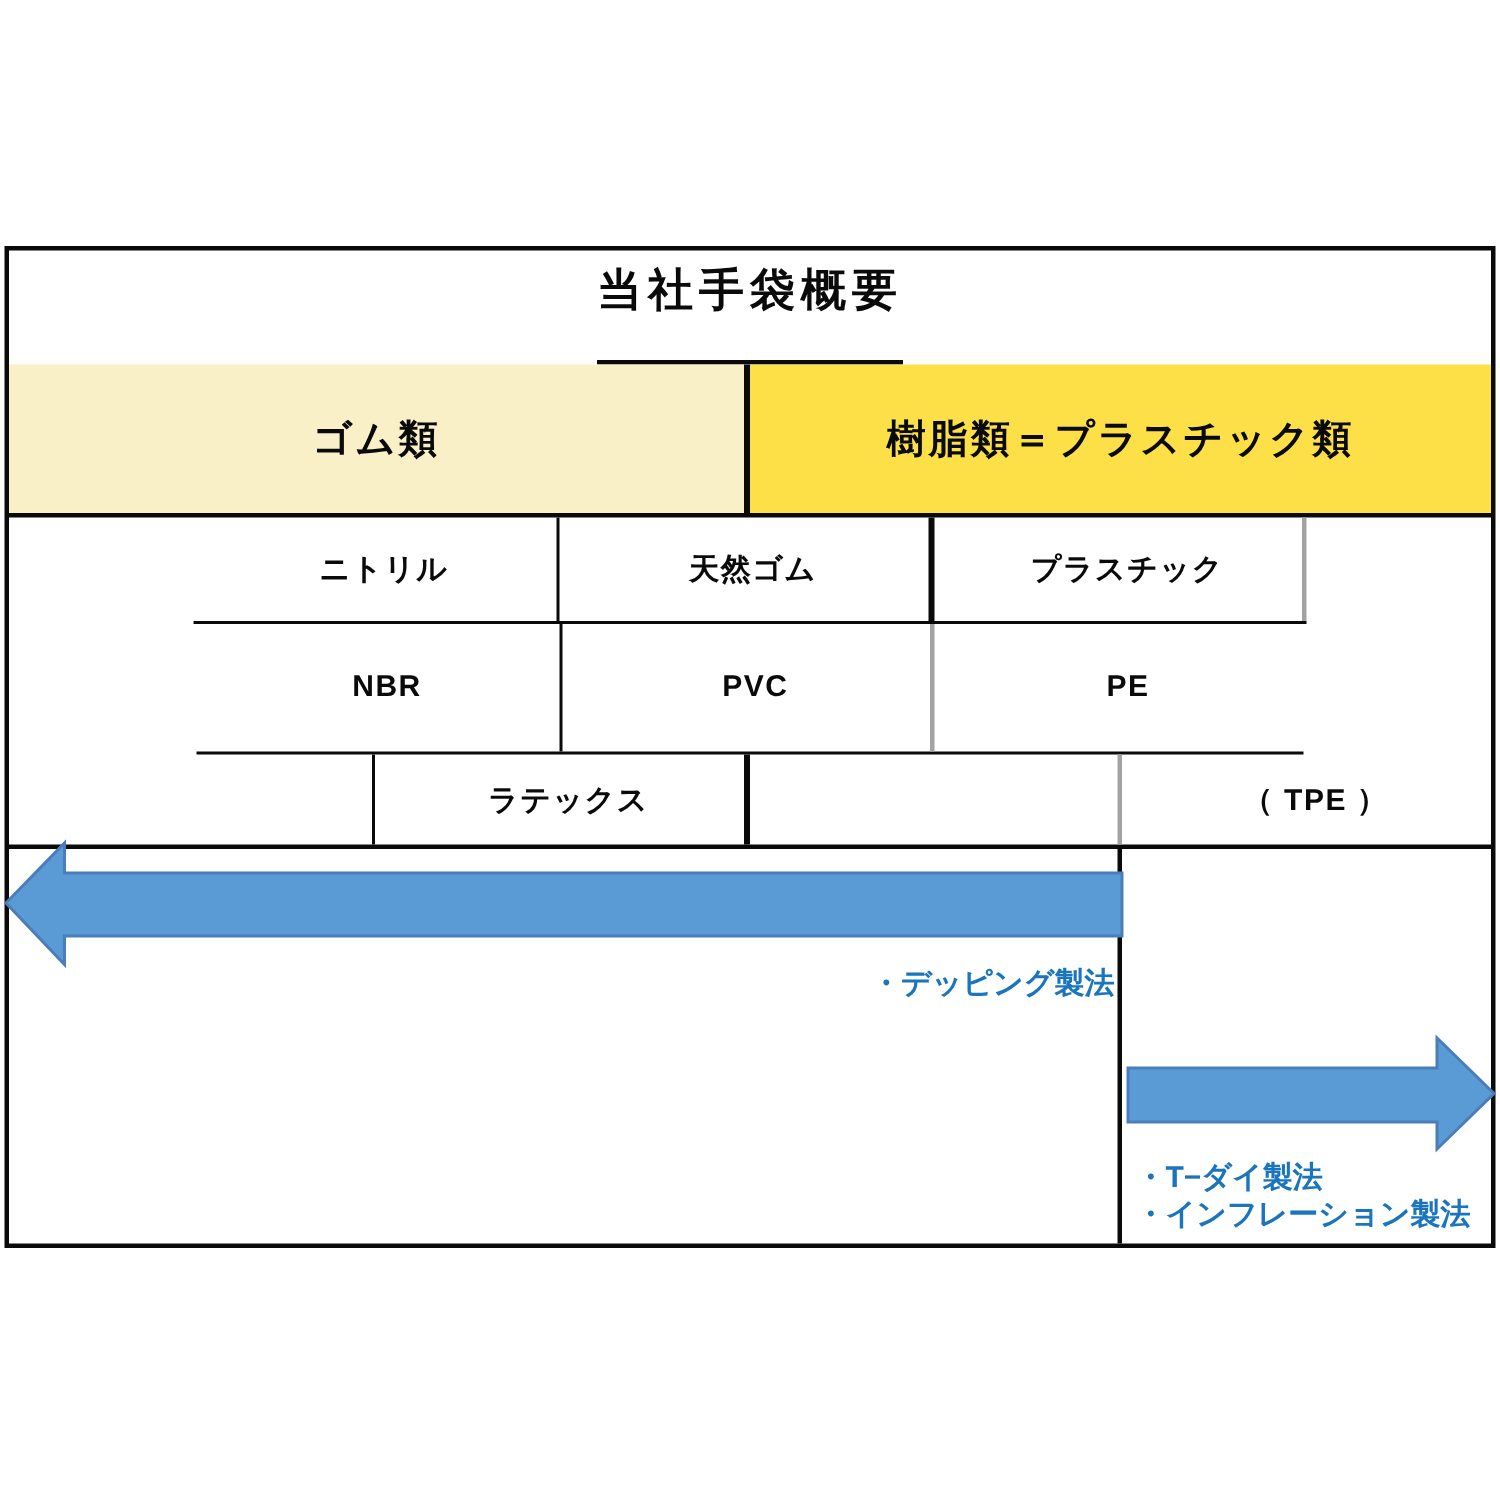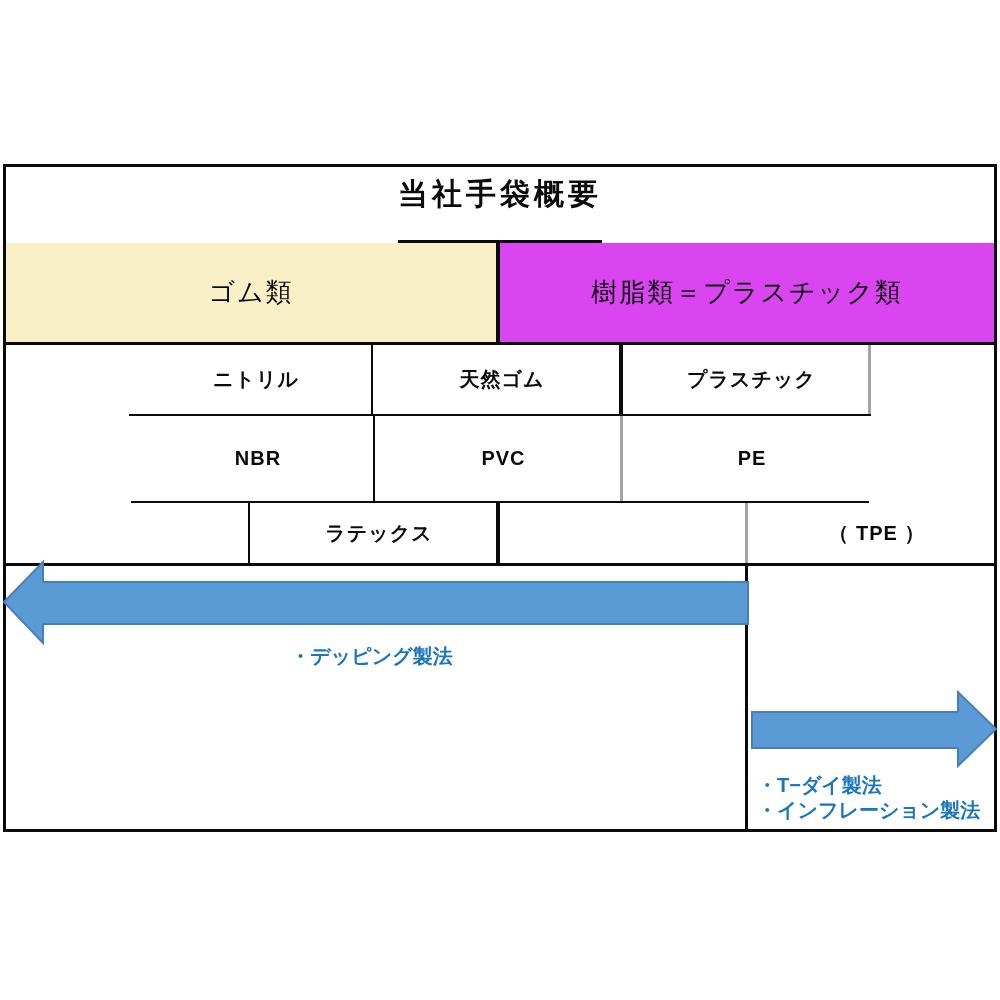--- a/index.html
+++ b/index.html
@@ -60,25 +60,25 @@
     justify-content: center;
     align-items: flex-start;
     padding-top: 12px;
     font-size: 30px;
     font-weight: bold;
     letter-spacing: 4px;
     line-height: 1;
   }
   .cat-cell {
     font-size: 26px;
-    font-weight: normal;
+    font-weight: bold;
     letter-spacing: 2px;
   }
   .bg-rubber  { background: #faf0c8; }
-  .bg-plastic { background: #d946ef; }
+  .bg-plastic { background: #fde047; }
 
   .mat-cell {
     font-size: 20px;
     font-weight: bold;
     letter-spacing: 1px;
     padding-left: 12px;
   }
 
   .arrow-layer {
     position: absolute;
@@ -93,21 +93,21 @@
     font-size: 20px;
     font-weight: bold;
     color: #1b75bc;
     line-height: 25px;
     white-space: nowrap;
   }
   .label-dipping {
     left: 0;
     top: 644px;
     width: 743px;
-    text-align: center;
+    text-align: right;
   }
   .label-plastic-methods {
     left: 757px;
     top: 773px;
     text-align: left;
   }
 </style>
 </head>
 <body>
 

